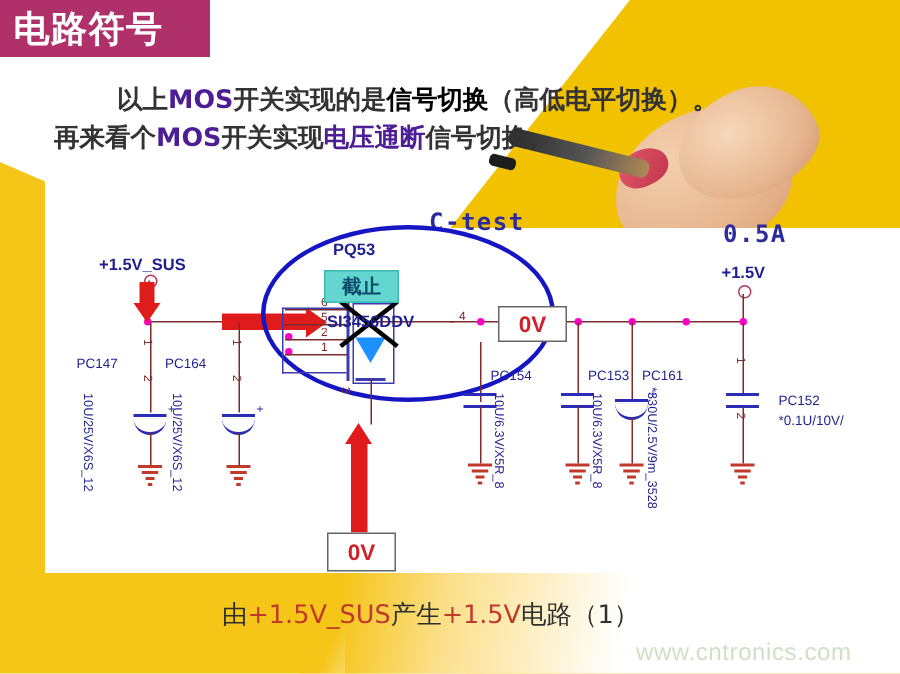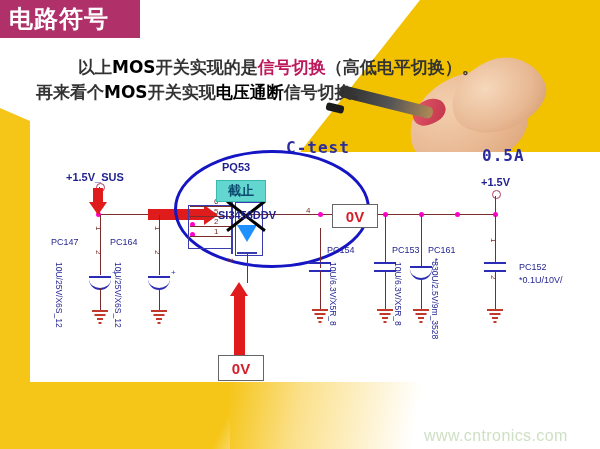--- a/index.html
+++ b/index.html
@@ -24,22 +24,22 @@
   }
 
   
   .intro{
     position:absolute;left:78px;top:55px;width:500px;
     font-family:"DejaVu Sans",sans-serif;
     font-size:17px;font-weight:700;line-height:25px;color:#3a3a3a;
     white-space:nowrap;
   }
   .intro .l2{margin-left:-42px;display:block;}
-  .r{color:#000000;text-align:right;}
-  .pk{color:#be185d;}
+  .r{color:#4c1d95;text-align:right;}
+  .pk{color:#000000;}
   .dk{color:#333;}
 
   
   .ytri{
     position:absolute;left:0px;top:108px;width:30px;height:72px;
     background:#f5c518;
     clip-path:polygon(0 0,100% 18%,100% 100%,0 100%);
   }
   .yframe{
     position:absolute;left:0px;top:150px;width:620px;height:300px;
@@ -388,16 +388,19 @@
     <i class="g1"></i>
       <i class="g2"></i>
       <i class="g3"></i>
       <i class="g4"></i>
   </div>
   <div class="pin" style="left:498px;top:238px;transform:rotate(90deg);transform-origin:0 0;">1</div>
   <div class="pin" style="left:498px;top:275px;transform:rotate(90deg);transform-origin:0 0;">2</div>
   <div class="lbl" style="left:519px;top:262px;">PC152</div>
   <div class="lbl" style="left:519px;top:275px;">*0.1U/10V/</div>
 
+  <div class="caption">
+    <span>由</span><span class="hl">+1.5V_SUS</span><span>产生</span><span class="hl">+1.5V</span><span>电路（1）</span>
+  </div>
 
   <div class="wm">www.cntronics.com</div>
 
 </div>
 
 </body></html>

